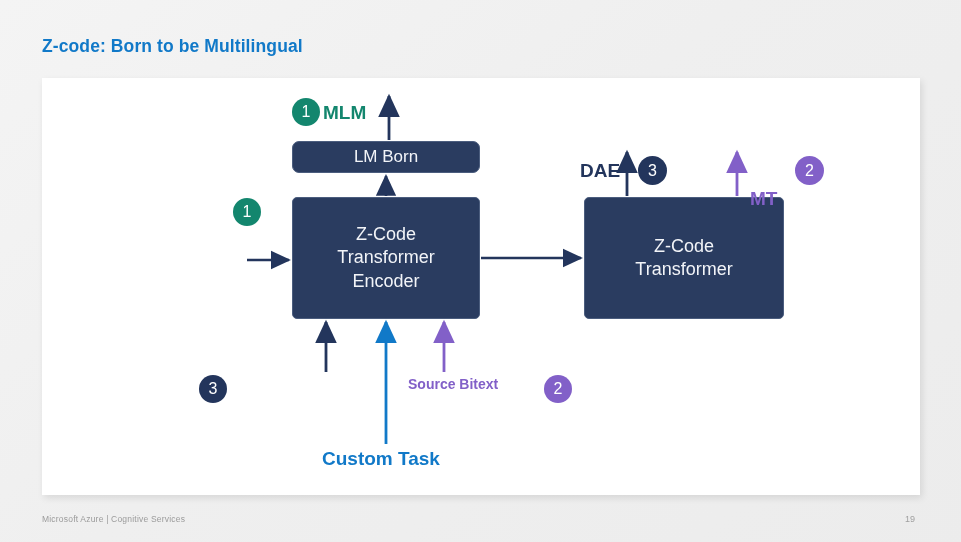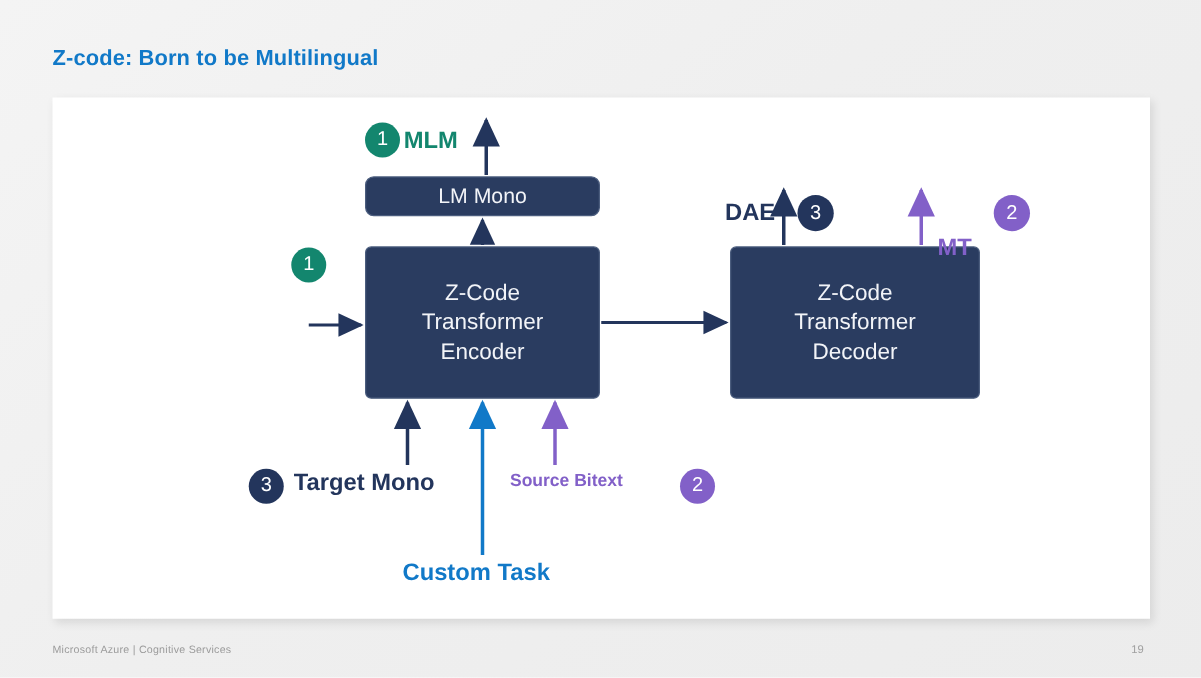--- a/index.html
+++ b/index.html
@@ -178,52 +178,50 @@
 
     <line x1="326" y1="372" x2="326" y2="322" stroke="#23355c" stroke-width="2.8" marker-end="url(#ah-navy)"></line>
     <line x1="386" y1="444" x2="386" y2="322" stroke="#1179c8" stroke-width="2.8" marker-end="url(#ah-blue)"></line>
     <line x1="444" y1="372" x2="444" y2="322" stroke="#8260c8" stroke-width="2.8" marker-end="url(#ah-purple)"></line>
 
     <line x1="627" y1="196" x2="627" y2="152" stroke="#23355c" stroke-width="2.8" marker-end="url(#ah-navy)"></line>
     <line x1="737" y1="196" x2="737" y2="152" stroke="#8260c8" stroke-width="2.8" marker-end="url(#ah-purple)"></line>
   </svg>
 
   <div class="box box-lmhead">
-    <span>LM Mono</span>
+    <span>LM Born</span>
   </div>
 
   <div class="box box-encoder">
     <span class="lines">
       <span class="lines">Z-Code</span>
       <span class="lines">Transformer</span>
       <span class="lines">Encoder</span>
     </span>
   </div>
 
   <div class="box box-decoder">
     <span class="lines">
       <span class="lines">Z-Code</span>
       <span class="lines">Transformer</span>
-      <span class="lines">Decoder</span>
     </span>
   </div>
 
   <div class="badge b-teal badge-mlm">1</div>
   <div class="lbl c-teal lbl-mlm">MLM</div>
 
   <div class="badge b-teal badge-srcmono">1</div>
 
   <div class="lbl c-navy lbl-dae">DAE</div>
   <div class="badge b-navy badge-dae">3</div>
 
   <div class="lbl c-purple lbl-mt">MT</div>
   <div class="badge b-purple badge-mt">2</div>
 
   <div class="badge b-navy badge-tgtmono">3</div>
-  <div class="lbl c-navy lbl-tgtmono">Target Mono</div>
 
   <div class="lbl c-purple lbl-srcbitext">Source Bitext</div>
   <div class="badge b-purple badge-srcbitext">2</div>
 
   <div class="lbl c-blue lbl-customtask">Custom Task</div>
 
   <div class="footer-left">Microsoft Azure | Cognitive Services</div>
   <div class="footer-page">19</div>
 
 </div>

